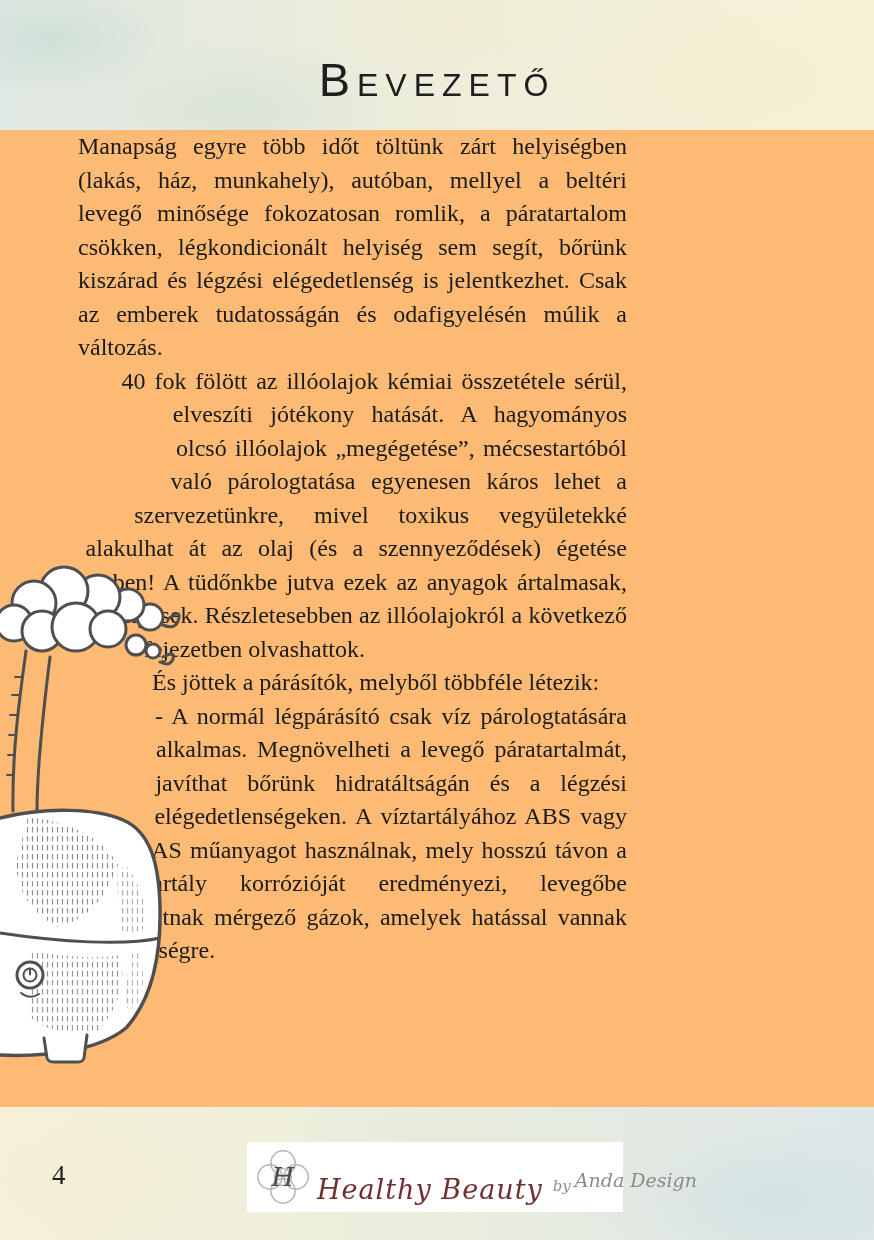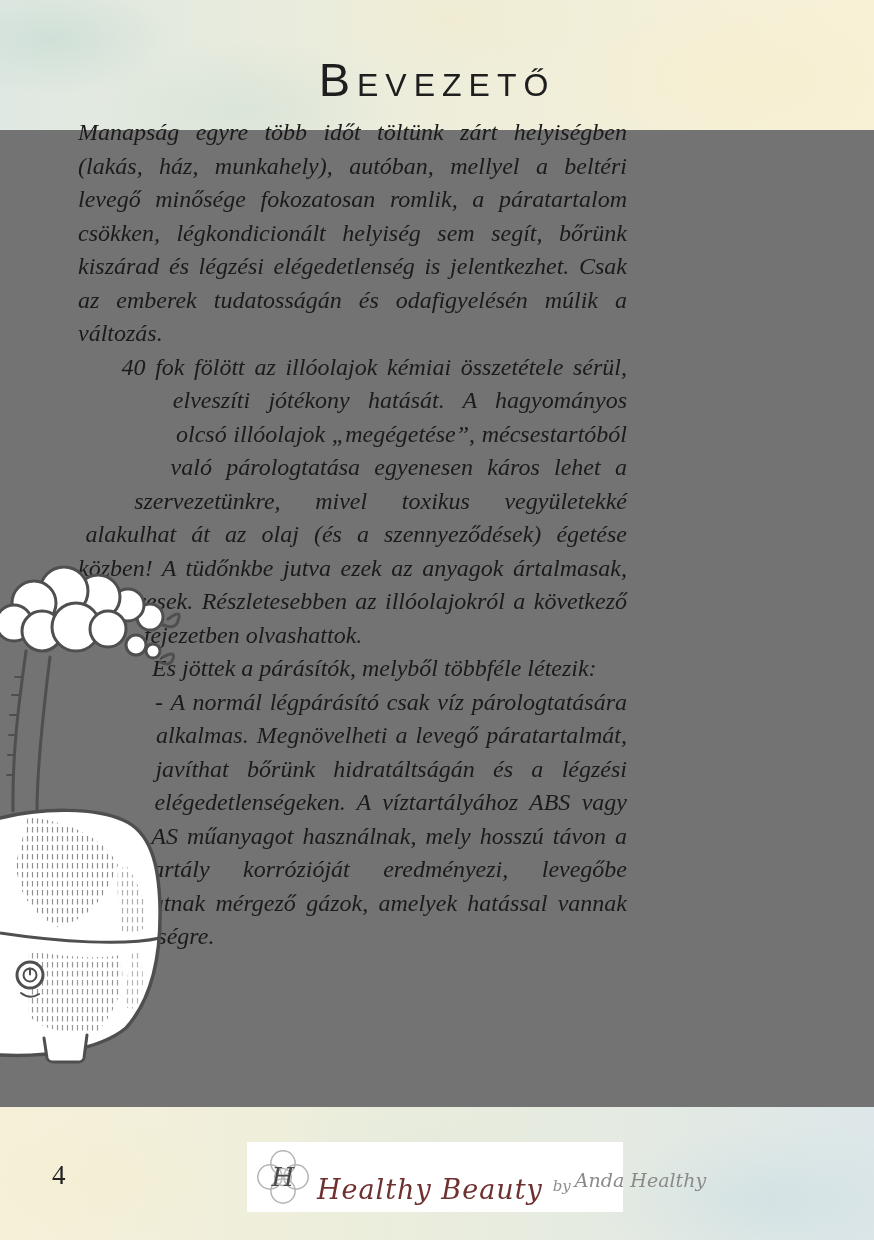--- a/index.html
+++ b/index.html
@@ -1,18 +1,18 @@
 <!DOCTYPE html>
 <html lang="hu"><head>
 <meta charset="utf-8">
 <style>
   html,body { margin:0; padding:0; background:#e9e9e9; }
   .page {
     position:relative; width:874px; height:1240px; margin:0 auto;
-    background:#737373; overflow:hidden;
+    background:#fdba74; overflow:hidden;
     font-family:"Liberation Serif", serif;
   }
 
   
   .band-top {
     position:absolute; top:0; left:0; width:874px; height:130px;
     background:
       radial-gradient(ellipse 180px 80px at 6% 30%,  rgba(188,214,204,.45), transparent 70%),
       radial-gradient(ellipse 220px 100px at 28% 85%, rgba(198,219,209,.40), transparent 70%),
       radial-gradient(ellipse 200px 90px at 52% 15%, rgba(242,236,206,.55), transparent 70%),
@@ -22,21 +22,21 @@
     box-sizing:border-box; padding-top:28px;
   }
   .title {
     font-family:"Liberation Sans", sans-serif;
     font-size:32px; letter-spacing:7px; text-transform:uppercase;
     font-weight:400; color:#1e1e1e;
   }
   .title::first-letter { font-size:47px; }
 
   
-  .content { position:absolute; top:116px; left:0; width:706px;font-style:italic; }
+  .content { position:absolute; top:130px; left:0; width:706px; }
   p.para {
     margin:0 79px 0 78px; text-align:justify;
     font-size:24px; line-height:33.5px; color:#1b1b1b; hyphens:none;
   }
   .mt-a { margin-top:64px; }
   .mt-b { margin-top:33px; }
   .mt-c { margin-top:26px; }
 
   
   .ill-spacer {
@@ -164,16 +164,16 @@
         <circle cx="30" cy="16" r="13"></circle>
         <circle cx="44" cy="31" r="13"></circle>
         <circle cx="30" cy="46" r="13"></circle>
         <circle cx="16" cy="31" r="13"></circle>
         <circle cx="30" cy="31" r="9"></circle>
       </g>
       <text x="30" y="41" text-anchor="middle" font-family="DejaVu Serif, serif" font-style="italic" font-size="28" fill="#4a4a4a">H</text>
     </svg>
     <span class="logo-brand">Healthy Beauty</span>
     <span class="logo-by">by</span>
-    <span class="logo-designer">Anda Healthy</span>
+    <span class="logo-designer">Anda Design</span>
   </div>
 
 </div>
 
 </body></html>

